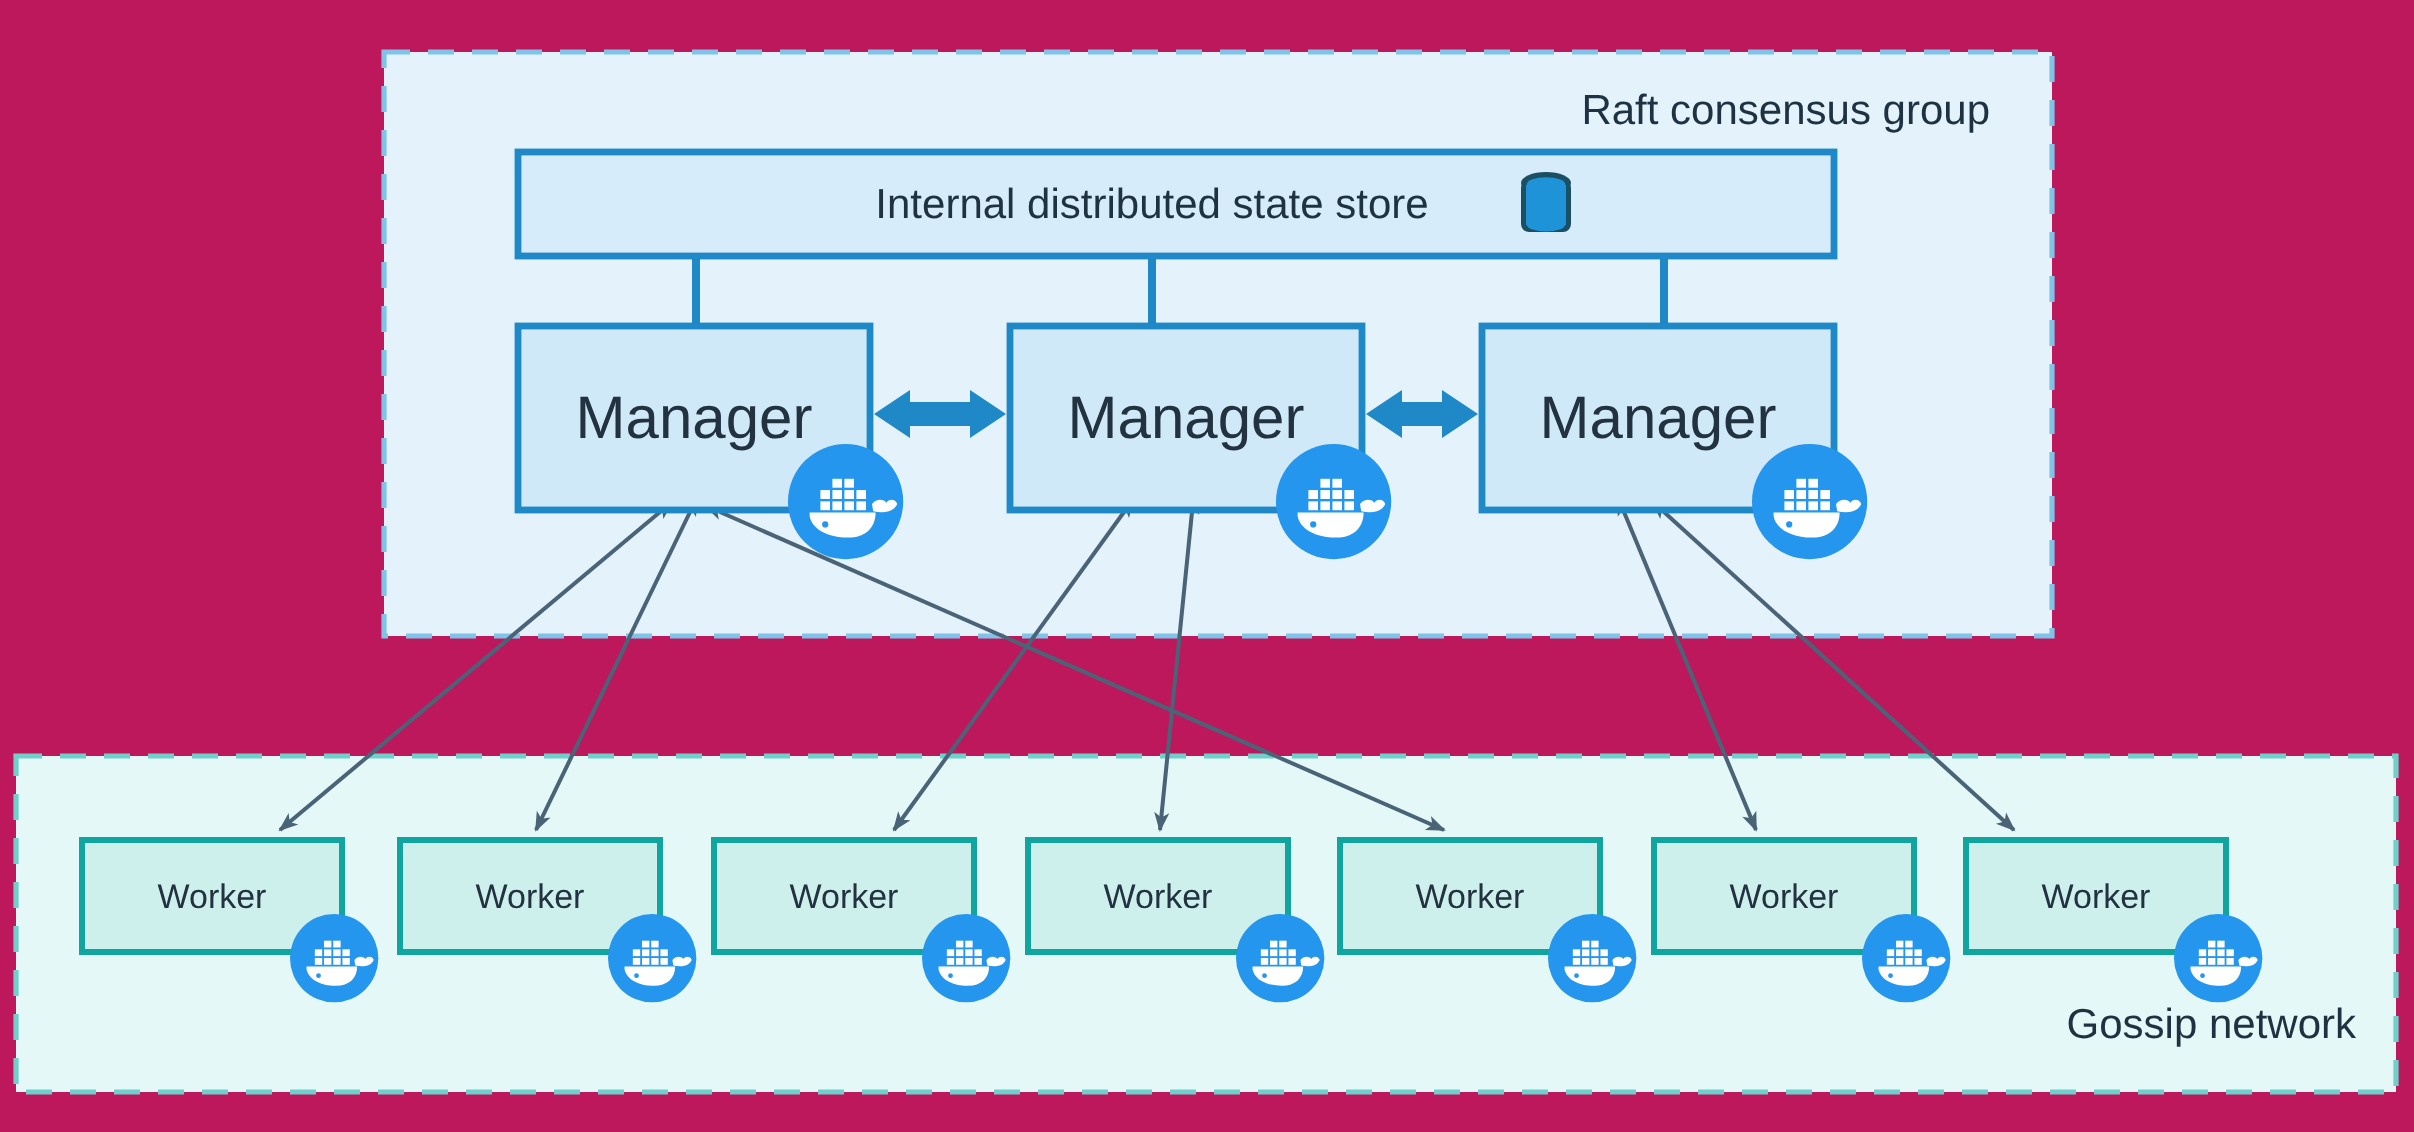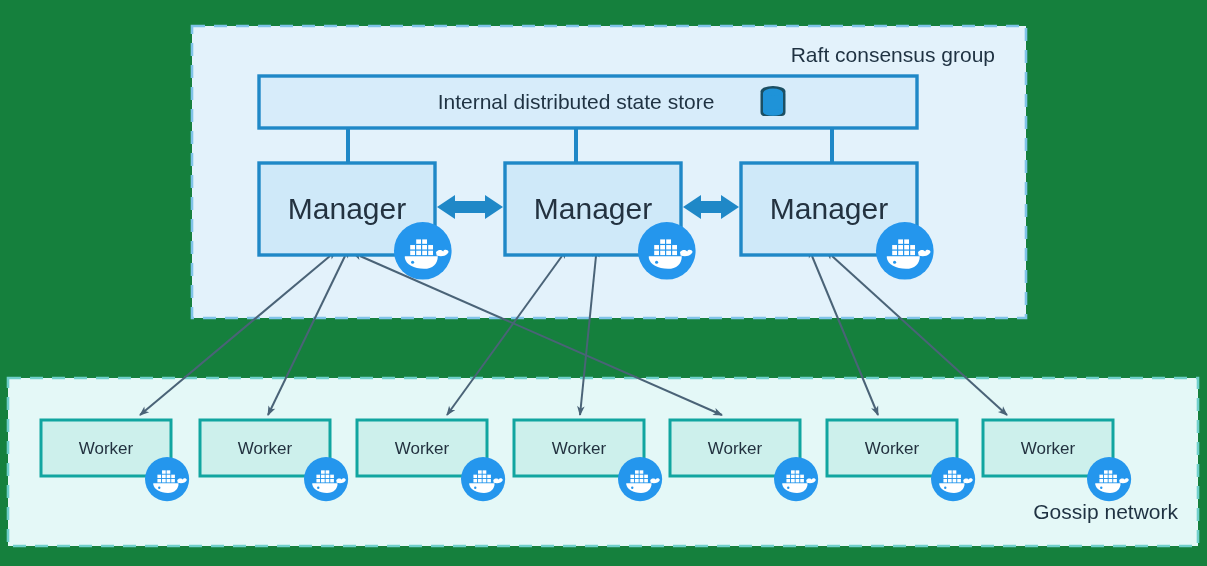--- a/index.html
+++ b/index.html
@@ -7,21 +7,21 @@
     padding: 0;
     background: #ffffff;
   }
   body {
     font-family: "Liberation Sans", sans-serif;
   }
   #canvas {
     position: relative;
     width: 1207px;
     height: 566px;
-    background: #15803d;
+    background: #be185d;
     overflow: hidden;
   }
   svg.layer {
     position: absolute;
     left: 0;
     top: 0;
     width: 1207px;
     height: 566px;
   }
   .zone-label {

